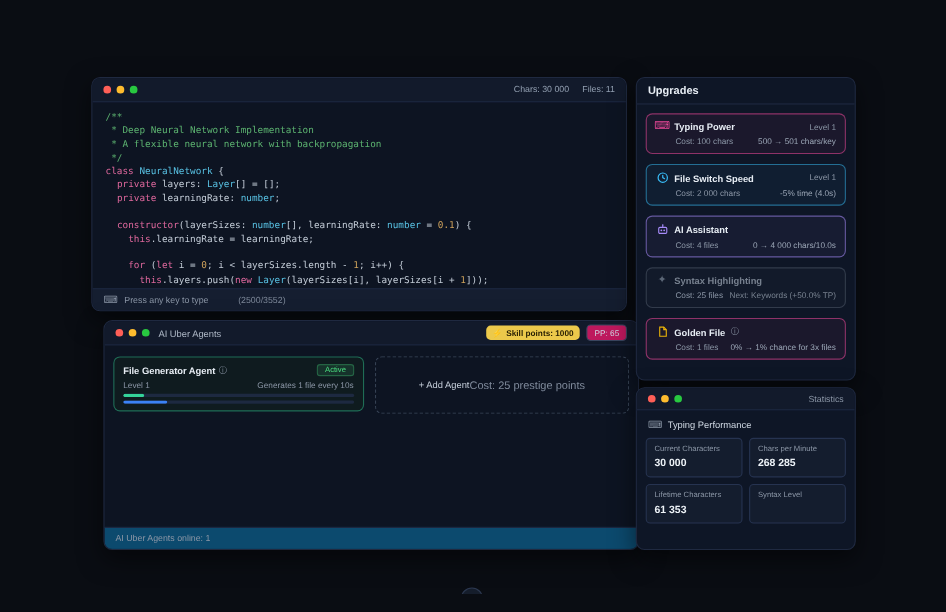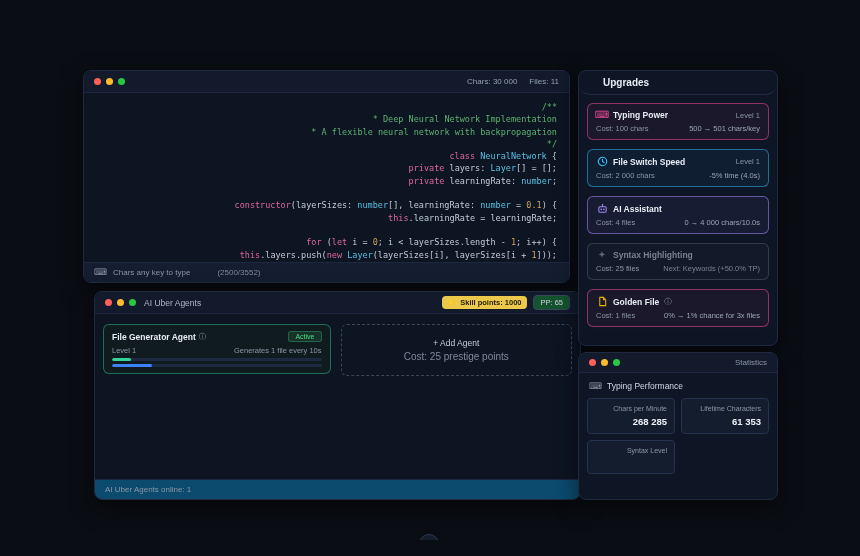--- a/index.html
+++ b/index.html
@@ -1,18 +1,18 @@
 <!DOCTYPE html>
 <html><head>
 <meta charset="utf-8">
 <style>
   html,body{margin:0;padding:0;background:#0a0d13;}
   *{box-sizing:border-box;}
   #stage{position:relative;width:860px;height:540px;background:#0a0d13;
-         font-family:"Liberation Sans",sans-serif;overflow:hidden;text-align:right;}
+         font-family:"Liberation Sans",sans-serif;overflow:hidden;}
 
   .win,.panel{position:absolute;background:#0d1422;border:1px solid #1f2940;
               border-radius:8px;box-shadow:0 8px 22px rgba(0,0,0,.5);display:flex;flex-direction:column;overflow:hidden;}
 
   
   .titlebar{height:22px;flex:0 0 22px;display:flex;align-items:center;padding:0 10px;
             background:#121a2b;border-bottom:1px solid #1c2740;}
   .lights{display:flex;gap:5px;align-items:center;}
   .light{width:7px;height:7px;border-radius:50%;display:inline-block;}
   .light.red{background:#ff5f57}.light.yellow{background:#febc2e}.light.green{background:#28c840}
@@ -26,55 +26,55 @@
   .statusbar{height:20px;flex:0 0 20px;display:flex;align-items:center;gap:6px;padding:0 10px;
              background:#151e30;border-top:1px solid #1c2740;font-size:8px;color:#8b96a6;}
   .statusbar .progress{margin-left:10px;color:#7d8899;padding-left:11px;}
   .kbd-ico{font-size:9px;color:#8b96a6;line-height:1;}
 
   
   .agents{left:94px;top:291px;width:487px;height:209px;}
   .agents-title{margin-left:8px;font-size:8.5px;color:#aeb8c6;}
   .badge-skill{margin-left:auto;display:flex;align-items:center;gap:3px;background:#ecc94b;color:#241c02;
                font-size:7.5px;font-weight:bold;padding:2px 6px;border-radius:4px;}
-  .badge-pp{margin-left:6px;font-size:7.5px;color:#cfd6e2;background:#14532d;border:1px solid #39455e;
+  .badge-pp{margin-left:6px;font-size:7.5px;color:#cfd6e2;background:#be185d;border:1px solid #39455e;
             padding:2px 6px;border-radius:4px;}
   .agents-body{flex:1;position:relative;padding:10px 8px;display:flex;gap:10px;align-items:flex-start;}
   .agent-card{width:228px;border:1px solid rgba(52,211,153,.45);background:rgba(19,33,29,.55);
               border-radius:6px;padding:6px 8px;}
   .arow{display:flex;align-items:center;}
   .aname{font-size:8.5px;font-weight:bold;color:#e7edf4;}
   .ainfo{font-size:7.5px;color:#8b96a6;margin-left:3px;}
   .active-badge{margin-left:auto;font-size:7px;color:#4ade80;background:rgba(74,222,128,.12);
                 border:1px solid rgba(74,222,128,.3);padding:1px 6px;border-radius:3px;}
   .arow.sub{margin-top:4px;font-size:7.5px;color:#8b96a6;justify-content:space-between;}
   .bar{height:3px;background:#1d2940;border-radius:2px;margin-top:3px;overflow:hidden;}
   .bar:first-of-type{margin-top:6px;}
   .bar i{display:block;height:100%;background:#34d399;border-radius:2px;}
   .bar i.blue{background:#3b82f6;}
   .add-agent{width:232px;height:52px;border:1px dashed #3a4659;border-radius:6px;display:flex;
-             flex-direction:column;align-items:center;justify-content:center;cursor:pointer;background:transparent;}
+             align-items:center;justify-content:center;cursor:pointer;background:transparent;}
   .add-label{font-size:8.5px;color:#c6cfdb;}
   .add-cost{margin-top:3px;font-size:10px;color:#7f8a9b;}
   .agents-status{height:20px;flex:0 0 20px;display:flex;align-items:center;padding:0 10px;
                  background:#0c4a6e;border-top:1px solid #1c2740;font-size:8px;color:#8b96a6;}
 
   
   .upgrades{left:578px;top:70px;width:200px;height:276px;background:#0e1626;}
-  .uhead{height:24px;flex:0 0 24px;display:flex;align-items:center;padding:0 24px;font-size:10px;
-         font-weight:bold;color:#e7edf4;border-bottom:1px solid #1f2940;border-radius:11px;}
+  .uhead{height:24px;flex:0 0 24px;display:flex;align-items:center;padding:0 10px;font-size:10px;
+         font-weight:bold;color:#e7edf4;border-bottom:1px solid #1f2940;}
   .ulist{flex:1;padding:8px;display:flex;flex-direction:column;gap:9px;overflow:hidden;}
   .ucard{border:1px solid var(--border);background:var(--bg);border-radius:6px;padding:6px 8px;cursor:pointer;}
   .urow{display:flex;align-items:center;gap:5px;}
   .uicon{display:inline-flex;justify-content:center;align-items:center;width:12px;font-size:10px;line-height:1;color:var(--iconc);}
   .uname{font-size:8.5px;font-weight:bold;color:#e7edf4;}
   .uinfo{font-size:7.5px;color:#8b96a6;}
   .ulevel{margin-left:auto;font-size:7.5px;color:#8b96a6;white-space:nowrap;}
   .urow.sub{margin-top:4px;}
-  .ucost{font-size:7.5px;color:#8b96a6;white-space:nowrap;}
+  .ucost{font-size:7.5px;color:#8b96a6;white-space:nowrap;margin-left:18px;}
   .ueffect{margin-left:auto;font-size:7.5px;color:#9aa5b5;white-space:nowrap;}
   .ucard.disabled .uname{color:#77818f;}
   .ucard.disabled .ueffect{color:#77818f;}
 
   
   .statswin{left:578px;top:352px;width:200px;height:148px;background:#0e1626;}
   .statswin .titlebar{height:20px;flex:0 0 20px;}
   .stats-label{margin-left:auto;font-size:8px;color:#8b96a6;}
   .statbody{flex:1;padding-top:8px;overflow:hidden;}
   .sphead{display:flex;align-items:center;gap:5px;padding:0 10px 7px;font-size:8.5px;color:#cfd8e3;}
@@ -101,21 +101,21 @@
         <span class="light green"></span>
       </div>
       <div class="tstats">
         <span>Chars: 30 000</span>
         <span>Files: 11</span>
       </div>
     </div>
     <div class="code"><div><span class="tok-c">/**</span></div><div><span class="tok-c"> * Deep Neural Network Implementation</span></div><div><span class="tok-c"> * A flexible neural network with backpropagation</span></div><div><span class="tok-c"> */</span></div><div><span class="tok-k">class</span><span class="tok-t"> NeuralNetwork</span><span class="tok-p"> {</span></div><div><span class="tok-p">  </span><span class="tok-k">private</span><span class="tok-p"> layers: </span><span class="tok-t">Layer</span><span class="tok-p">[] = [];</span></div><div><span class="tok-p">  </span><span class="tok-k">private</span><span class="tok-p"> learningRate: </span><span class="tok-t">number</span><span class="tok-p">;</span></div><div>&nbsp;</div><div><span class="tok-p">  </span><span class="tok-k">constructor</span><span class="tok-p">(layerSizes: </span><span class="tok-t">number</span><span class="tok-p">[], learningRate: </span><span class="tok-t">number</span><span class="tok-p"> = </span><span class="tok-n">0.1</span><span class="tok-p">) {</span></div><div><span class="tok-p">    </span><span class="tok-k">this</span><span class="tok-p">.learningRate = learningRate;</span></div><div>&nbsp;</div><div><span class="tok-p">    </span><span class="tok-k">for</span><span class="tok-p"> (</span><span class="tok-k">let</span><span class="tok-p"> i = </span><span class="tok-n">0</span><span class="tok-p">; i &lt; layerSizes.length - </span><span class="tok-n">1</span><span class="tok-p">; i++) {</span></div><div><span class="tok-p">      </span><span class="tok-k">this</span><span class="tok-p">.layers.push(</span><span class="tok-k">new</span><span class="tok-p"> </span><span class="tok-t">Layer</span><span class="tok-p">(layerSizes[i], layerSizes[i + </span><span class="tok-n">1</span><span class="tok-p">]));</span></div></div>
     <div class="statusbar">
       <span class="kbd-ico">⌨</span>
-      <span>Chars any key to type</span>
+      <span>Press any key to type</span>
       <span class="progress">(2500/3552)</span>
     </div>
   </section>
 
   <section class="win agents">
     <div class="titlebar">
       <div class="lights">
         <span class="light red"></span>
         <span class="light yellow"></span>
         <span class="light green"></span>
@@ -248,20 +248,24 @@
       </div>
       <span class="stats-label">Statistics</span>
     </div>
     <div class="statbody">
       <div class="sphead">
         <span class="kbd-ico">⌨</span>
         <span>Typing Performance</span>
       </div>
       <div class="sgrid">
           <div class="scard">
+    <div class="slabel">Current Characters</div>
+    <div class="svalue">30 000</div>
+  </div>
+          <div class="scard">
     <div class="slabel">Chars per Minute</div>
     <div class="svalue">268 285</div>
   </div>
           <div class="scard">
     <div class="slabel">Lifetime Characters</div>
     <div class="svalue">61 353</div>
   </div>
           <div class="scard">
     <div class="slabel">Syntax Level</div>
     <div class="svalue"></div>

